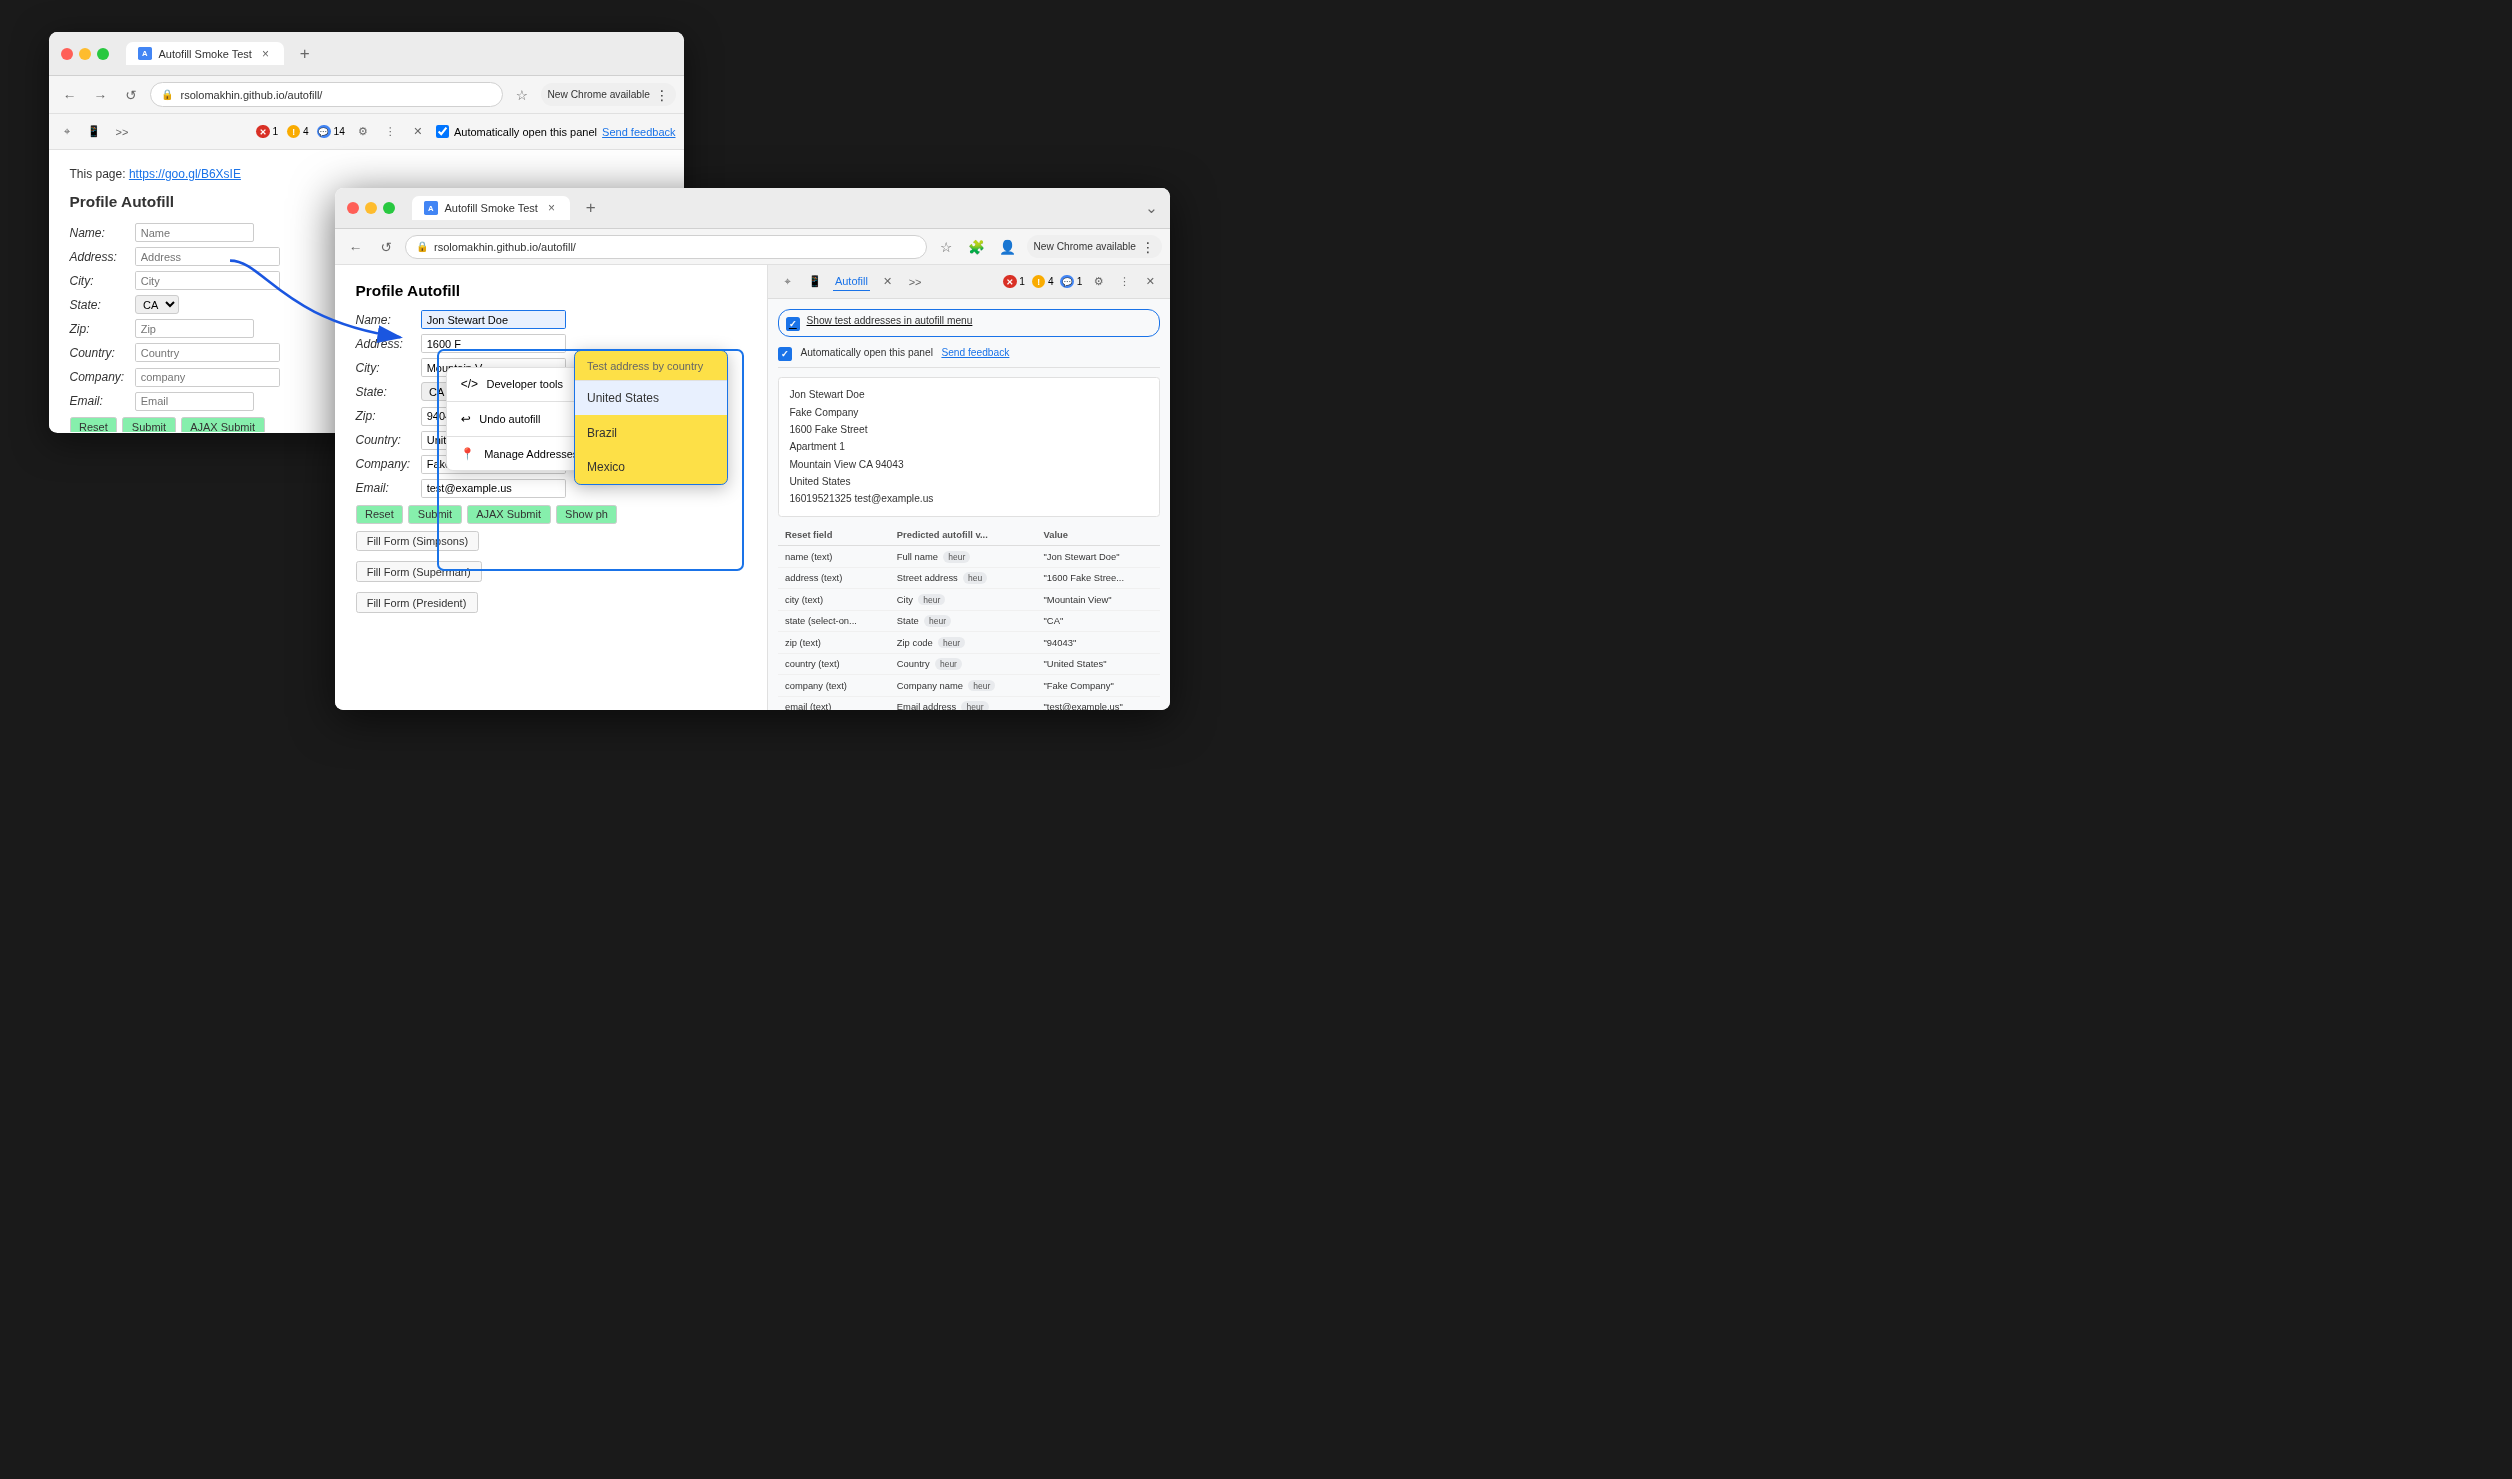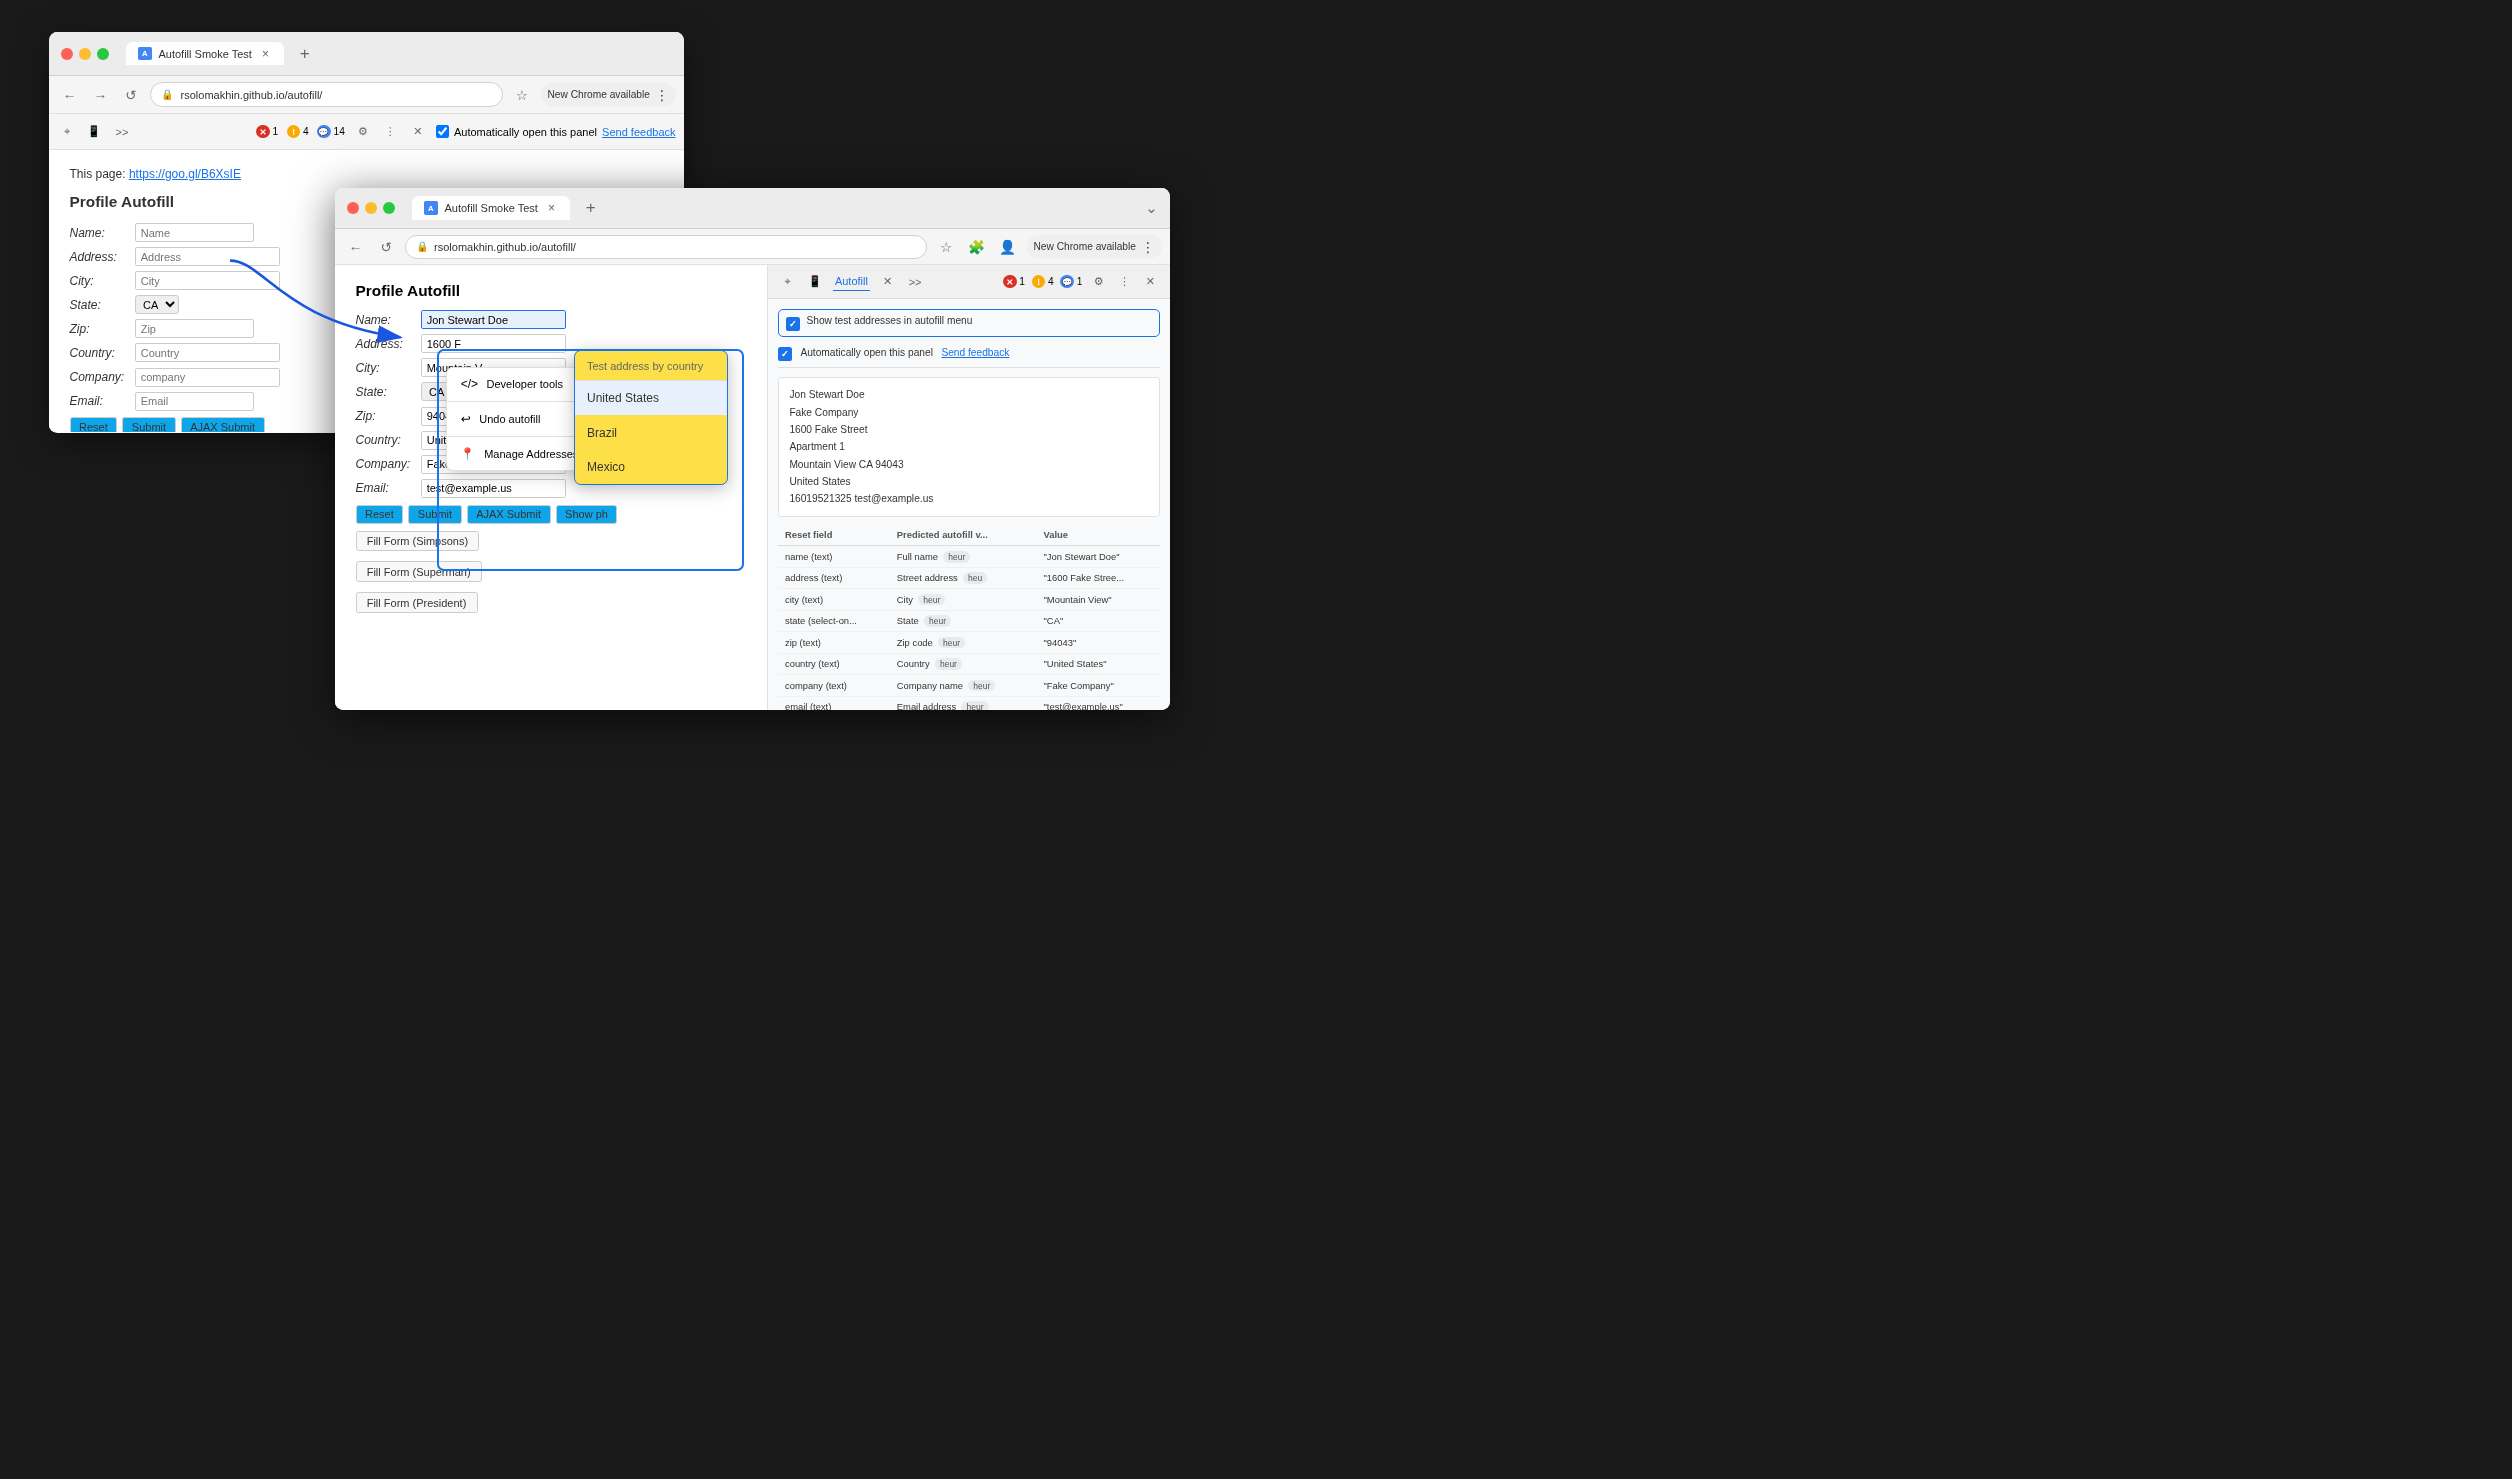--- a/index.html
+++ b/index.html
@@ -226,21 +226,21 @@
 
     .btn-row {
       display: flex;
       gap: 5.1px;
       margin-top: 6.8px;
       margin-bottom: 6.8px;
     }
 
     .btn {
       border: 0.9px solid #ccc;
-      background: #0ea5e9;
+      background: #86efac;
       border-radius: 2.6px;
       padding: 2.6px 8.5px;
       font-size: 11px;
       cursor: pointer;
       color: #333;
     }
 
     .btn-fill {
       border: 0.9px solid #ccc;
       background: #f8f8f8;
@@ -560,25 +560,26 @@
       height: 222px;
       border: 2.6px solid #1a73e8;
       border-radius: 6.8px;
       pointer-events: none;
       z-index: 70;
     }
 
     
     .checkbox-rect-highlight {
       border: 1.7px solid #1a73e8;
-      border-radius: 5px;
+      border-radius: 12px;
       padding: 5.1px 6.8px;
       display: flex;
       align-items: flex-start;
       gap: 6.8px;
+      text-decoration: underline;
     }
 
     .window1-devtools-bar {
       background: #f5f5f5;
       height: 36px;
       display: flex;
       align-items: center;
       padding: 0 8.5px;
       gap: 8.5px;
       border-bottom: 0.9px solid #e0e0e0;

